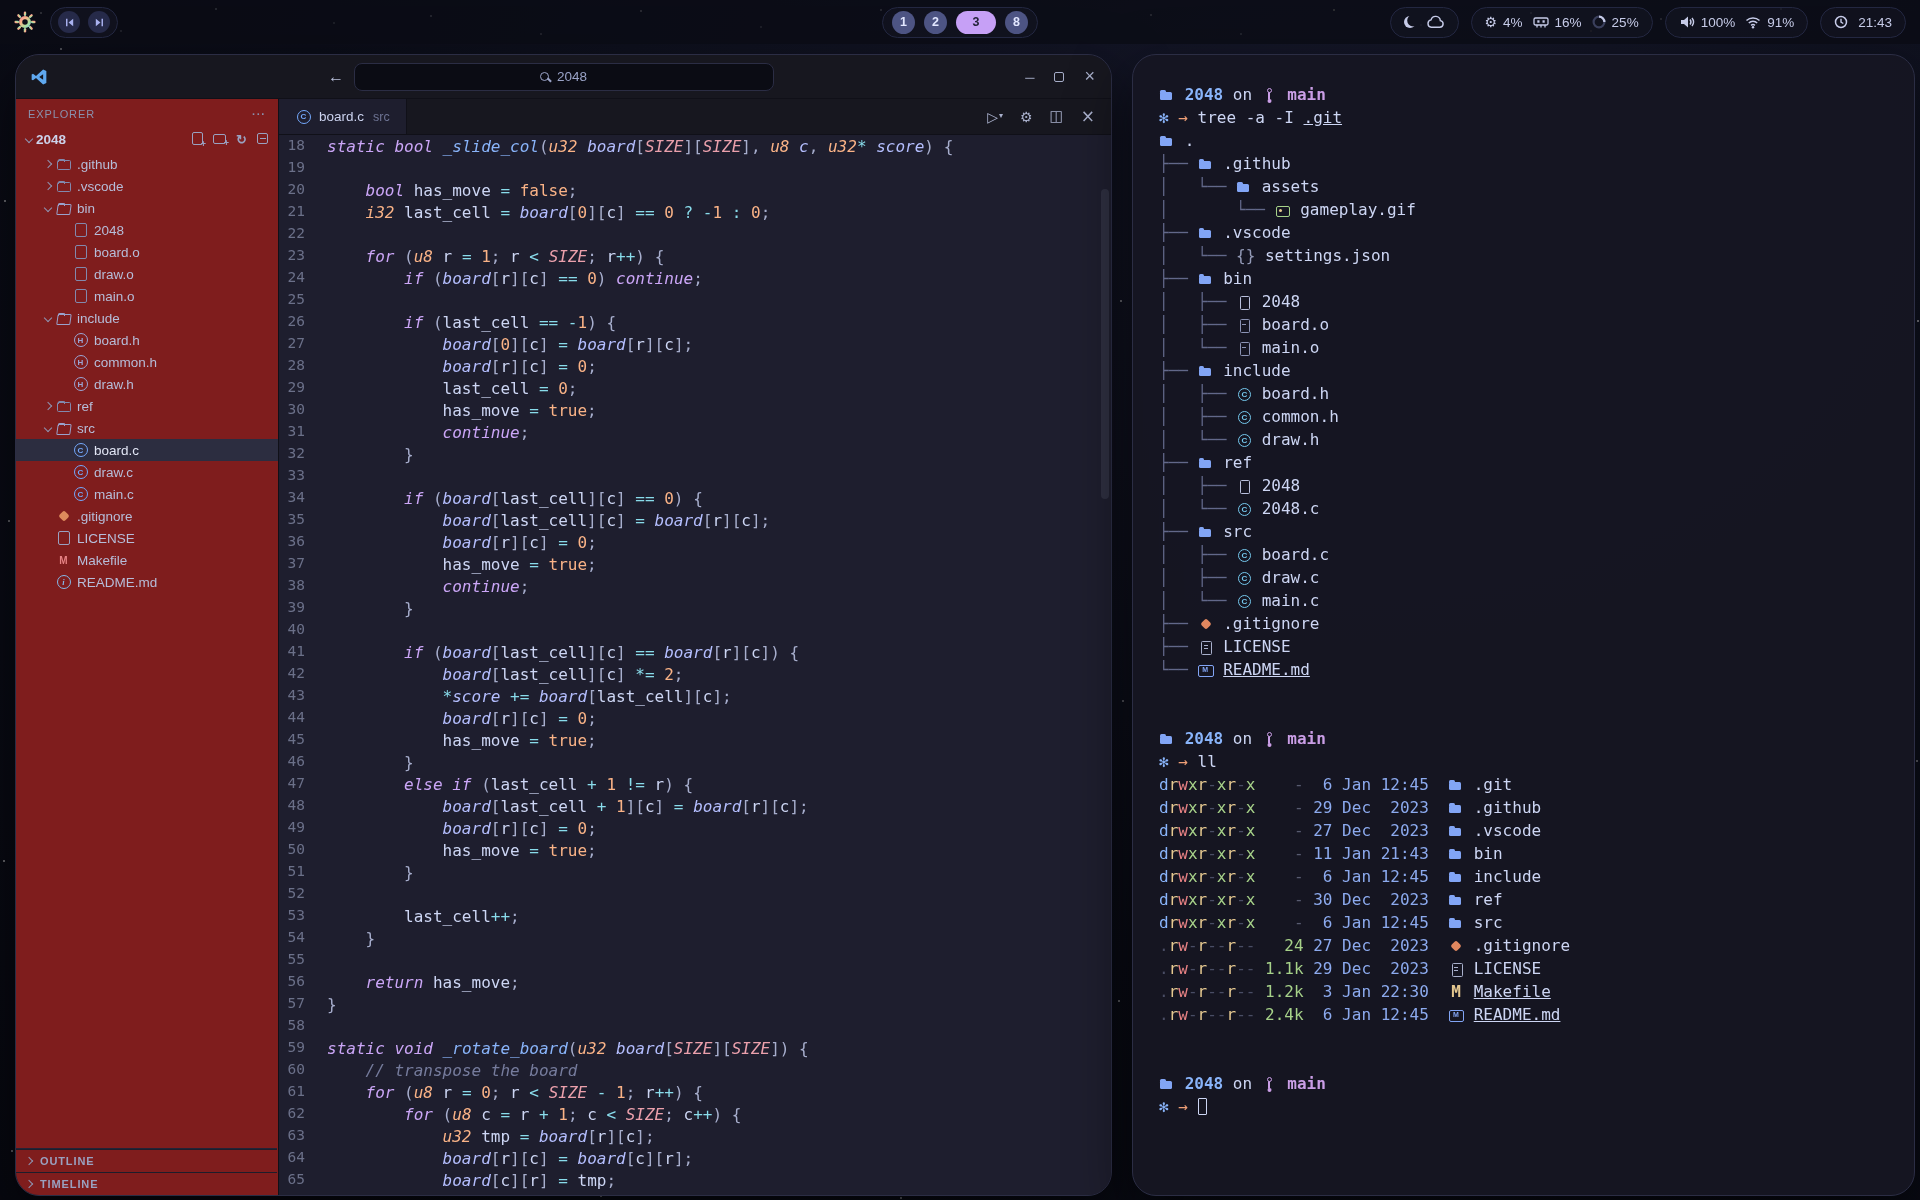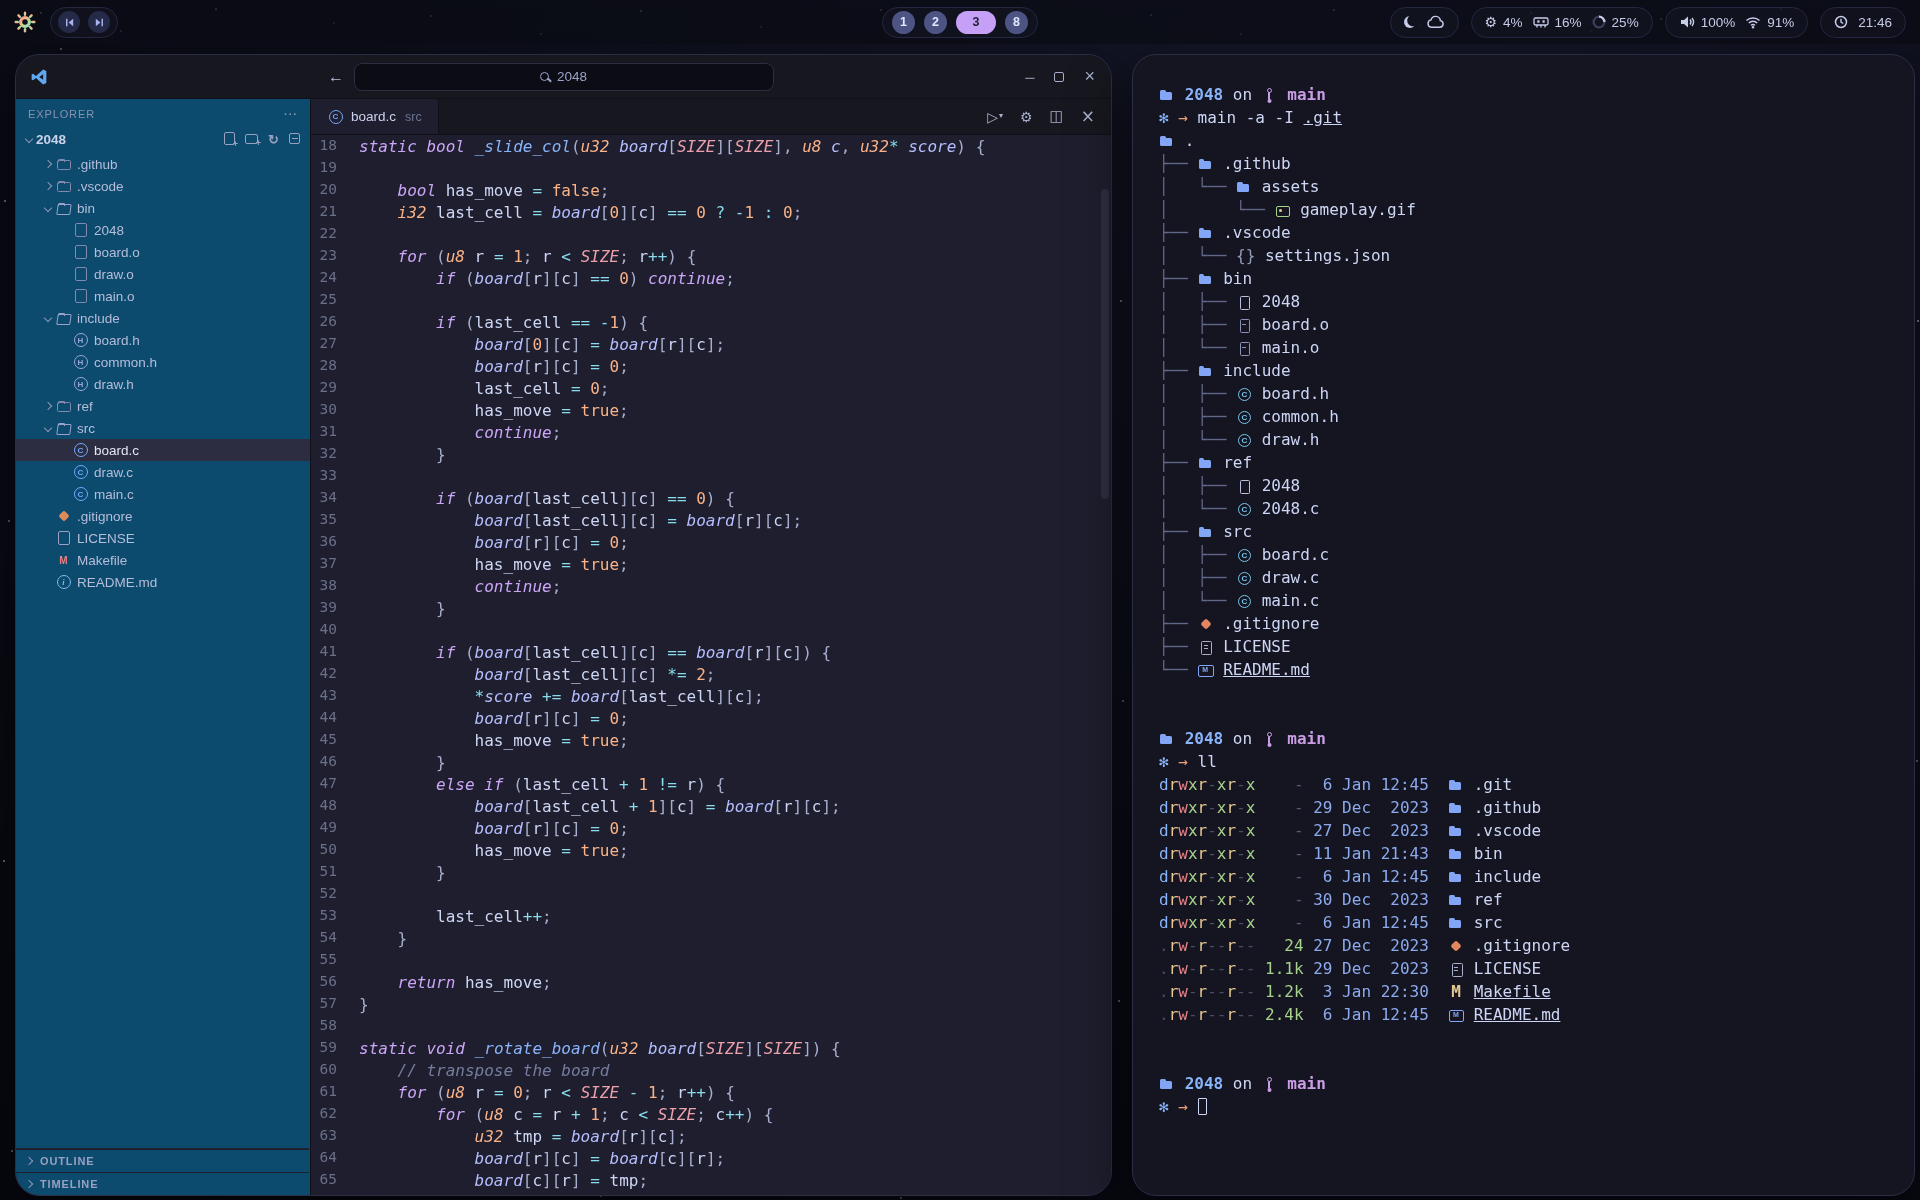--- a/index.html
+++ b/index.html
@@ -54,21 +54,21 @@
   .mag{width:9px;height:9px;border:1.6px solid #9aa3c7;border-radius:50%;position:relative;flex:none;}
   .mag::after{content:"";position:absolute;width:5px;height:1.6px;background:#9aa3c7;
     transform:rotate(45deg);right:-4px;bottom:-1px;}
   .wctrl{position:absolute;right:16px;display:flex;gap:20px;align-items:center;color:#a6adc8;}
   .ic-min::before{content:"─";font-size:13px;}
   .ic-max{width:10px;height:10px;border:1.4px solid #a6adc8;border-radius:2px;display:inline-block;}
   .ic-close::before{content:"×";font-size:18px;line-height:10px;}
 
   
   .vbody{display:flex;height:calc(100% - 44px);}
-  .sidebar{width:295px;background:#0c4a6e;border-right:1px solid #101018;position:relative;
+  .sidebar{width:263px;background:#7f1d1d;border-right:1px solid #101018;position:relative;
     color:#b9c0dc;}
   .exp-head{display:flex;justify-content:space-between;align-items:center;padding:9px 12px 7px 12px;
     font-size:11px;letter-spacing:.08em;color:#8a91ad;}
   .dots::before{content:"···";font-weight:bold;letter-spacing:1px;}
   .root-row{display:flex;align-items:center;height:24px;padding-left:6px;font-weight:bold;
     font-size:13.5px;color:#ccd2ea;}
   .acts{margin-left:auto;display:flex;gap:10px;padding-right:10px;}
   .ax{position:relative;display:inline-block;}
   .ax-new-file{width:11px;height:13px;border:1.2px solid #9aa1c0;border-radius:2px;}
   .ax-new-file::after{content:"+";position:absolute;right:-4px;bottom:-5px;font-size:9px;color:#9aa1c0;}
@@ -295,21 +295,21 @@
         </svg>
         <span>91%</span>
       </span>
     </div>
 
     <div class="pill">
       <svg width="14" height="14" viewBox="0 0 14 14">
         <circle cx="7" cy="7" r="5.5" fill="none" stroke="#c6cbe8" stroke-width="1.5"></circle>
         <path d="M7 3.8v3.4l2.3 1.3" stroke="#c6cbe8" stroke-width="1.4" fill="none"></path>
       </svg>
-      <span>21:46</span>
+      <span>21:43</span>
     </div>
   </div>
 </div>
 
 <div class="win vswin">
   <div class="vtitle">
     <svg class="vlogo" width="18" height="18" viewBox="0 0 24 24">
       <path fill="#5fa8ef" d="M17.5 2 8 10.8 4 7.6 2.2 8.5v7L4 16.4l4-3.2 9.5 8.8 4.3-2V4z"></path>
       <path fill="#17171f" d="M17.5 8.2 12.3 12l5.2 3.8z"></path>
     </svg>
@@ -525,21 +525,21 @@
       <div class="vscroll">
           <div class="thumb"></div>
         </div>
     </div>
   </div>
 </div>
 
 <div class="win termwin">
   <div class="term">
       <div class="tl"><span class="ic ic-folder"></span><span class="ts-tdir"> 2048</span><span class="ts-tdef"> on </span><span class="ic ic-branch"></span><span class="ts-tbranch"> main</span></div>
-      <div class="tl"><span class="ts-tflake">✻ </span><span class="ts-tarrow">→ </span><span class="ts-tdef">main -a -I </span><span class="ts-tund">.git</span></div>
+      <div class="tl"><span class="ts-tflake">✻ </span><span class="ts-tarrow">→ </span><span class="ts-tdef">tree -a -I </span><span class="ts-tund">.git</span></div>
       <div class="tl"><span class="ic ic-folder"></span><span class="ts-tdef"> .</span></div>
       <div class="tl"><span class="ts-tmuted">├── </span><span class="ic ic-folder"></span><span class="ts-tdef"> .github</span></div>
       <div class="tl"><span class="ts-tmuted">│   └── </span><span class="ic ic-folder"></span><span class="ts-tdef"> assets</span></div>
       <div class="tl"><span class="ts-tmuted">│       └── </span><span class="ic ic-image"></span><span class="ts-tdef"> gameplay.gif</span></div>
       <div class="tl"><span class="ts-tmuted">├── </span><span class="ic ic-folder"></span><span class="ts-tdef"> .vscode</span></div>
       <div class="tl"><span class="ts-tmuted">│   └── </span><span class="ts-tjson">{}</span><span class="ts-tdef"> settings.json</span></div>
       <div class="tl"><span class="ts-tmuted">├── </span><span class="ic ic-folder"></span><span class="ts-tdef"> bin</span></div>
       <div class="tl"><span class="ts-tmuted">│   ├── </span><span class="ic ic-bin"></span><span class="ts-tdef"> 2048</span></div>
       <div class="tl"><span class="ts-tmuted">│   ├── </span><span class="ic ic-obj"></span><span class="ts-tdef"> board.o</span></div>
       <div class="tl"><span class="ts-tmuted">│   └── </span><span class="ic ic-obj"></span><span class="ts-tdef"> main.o</span></div>

